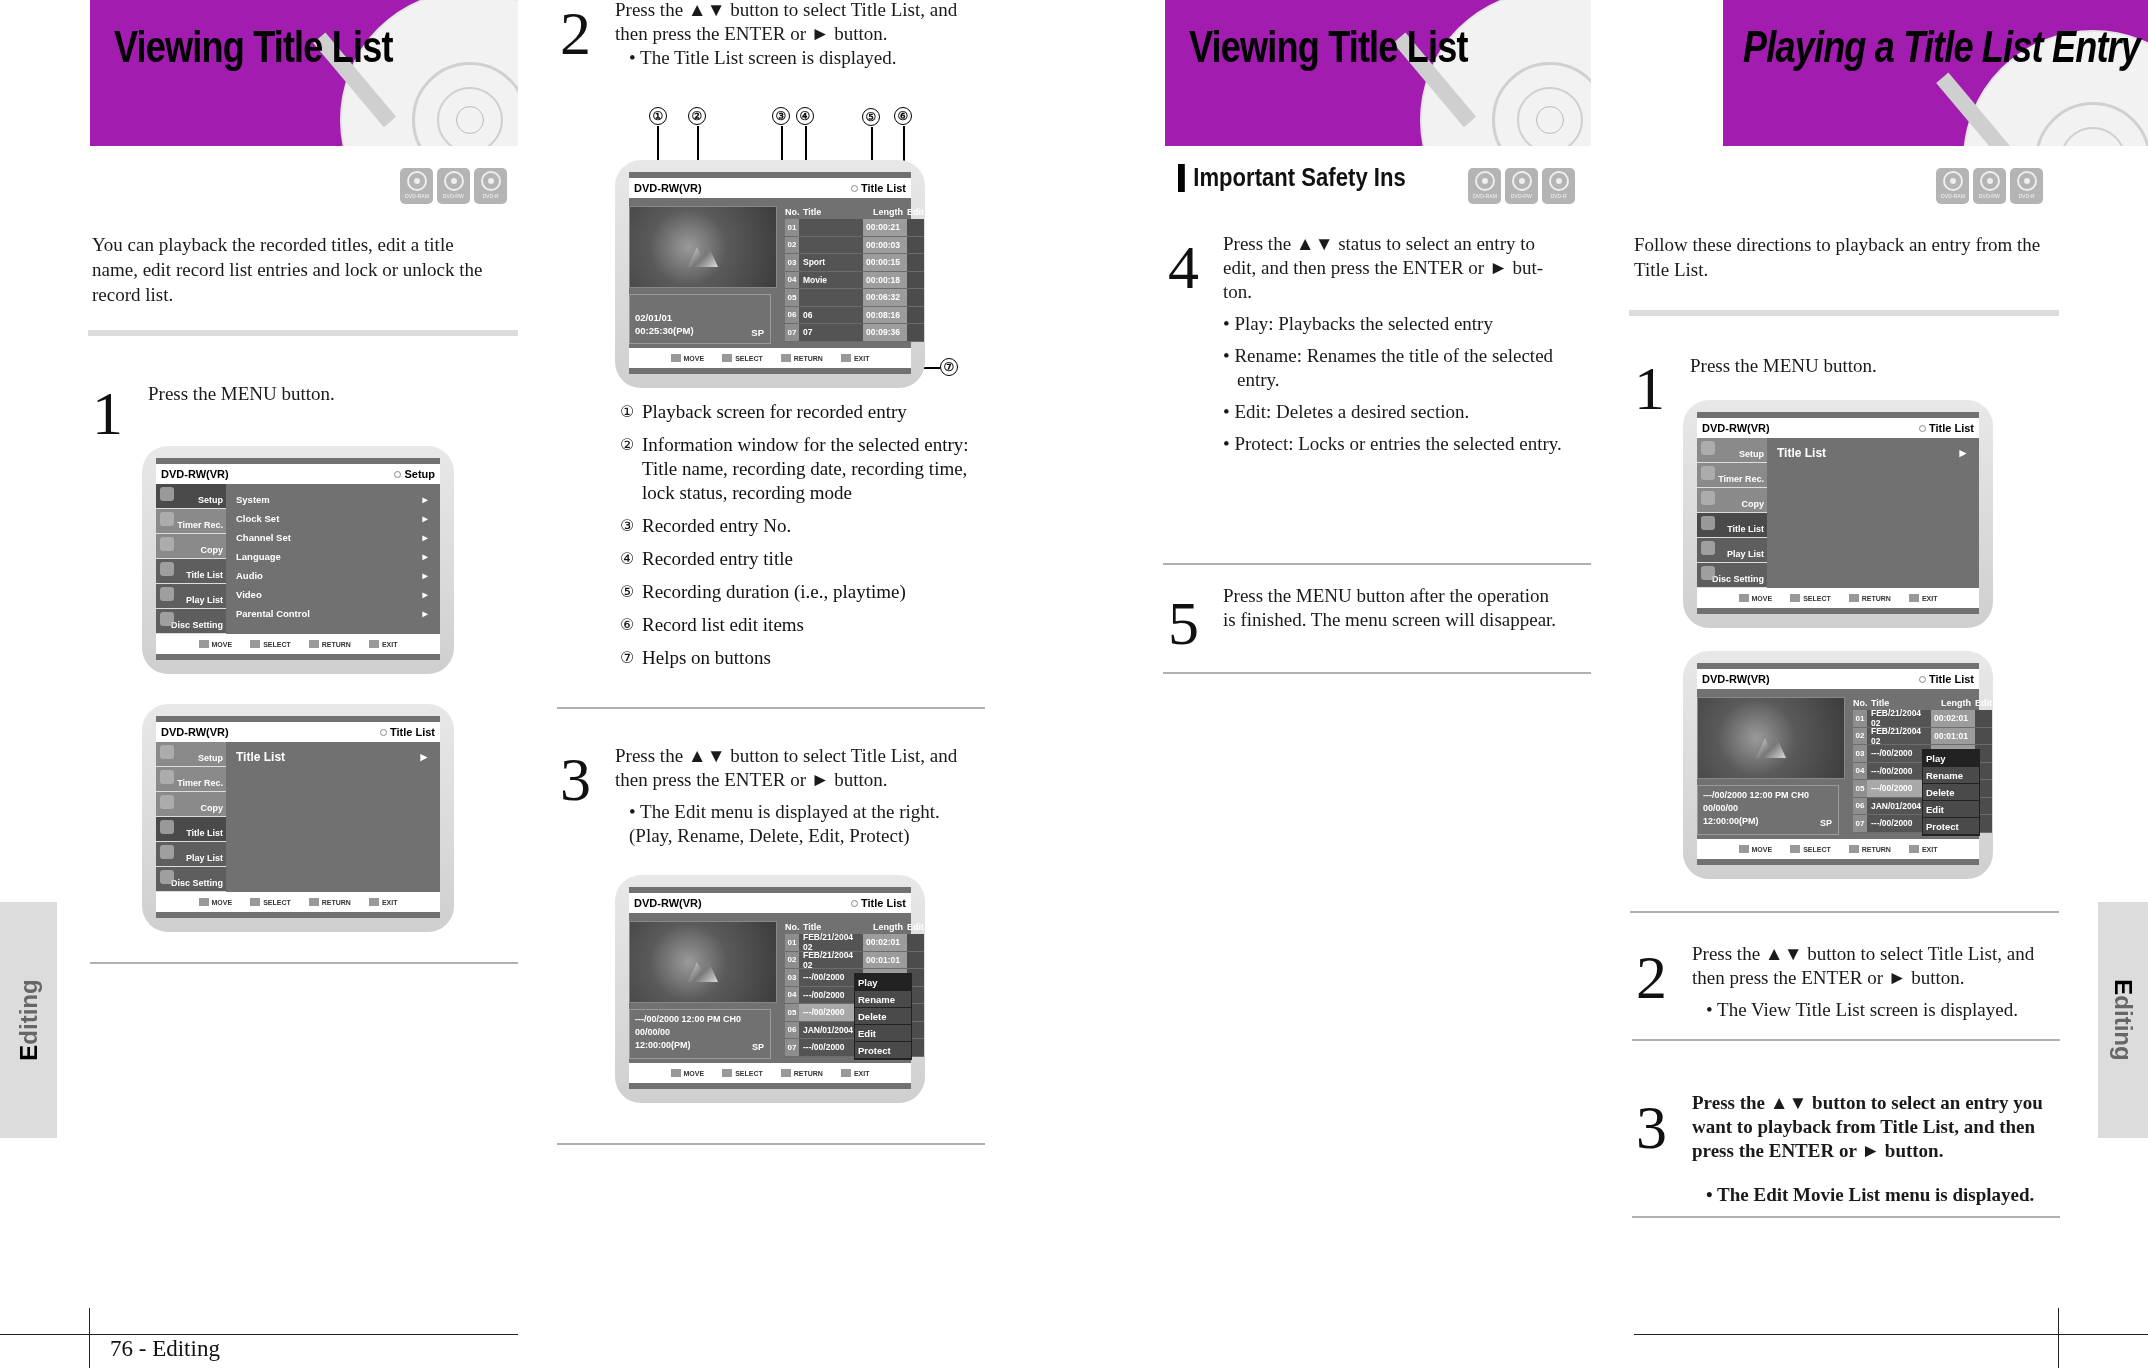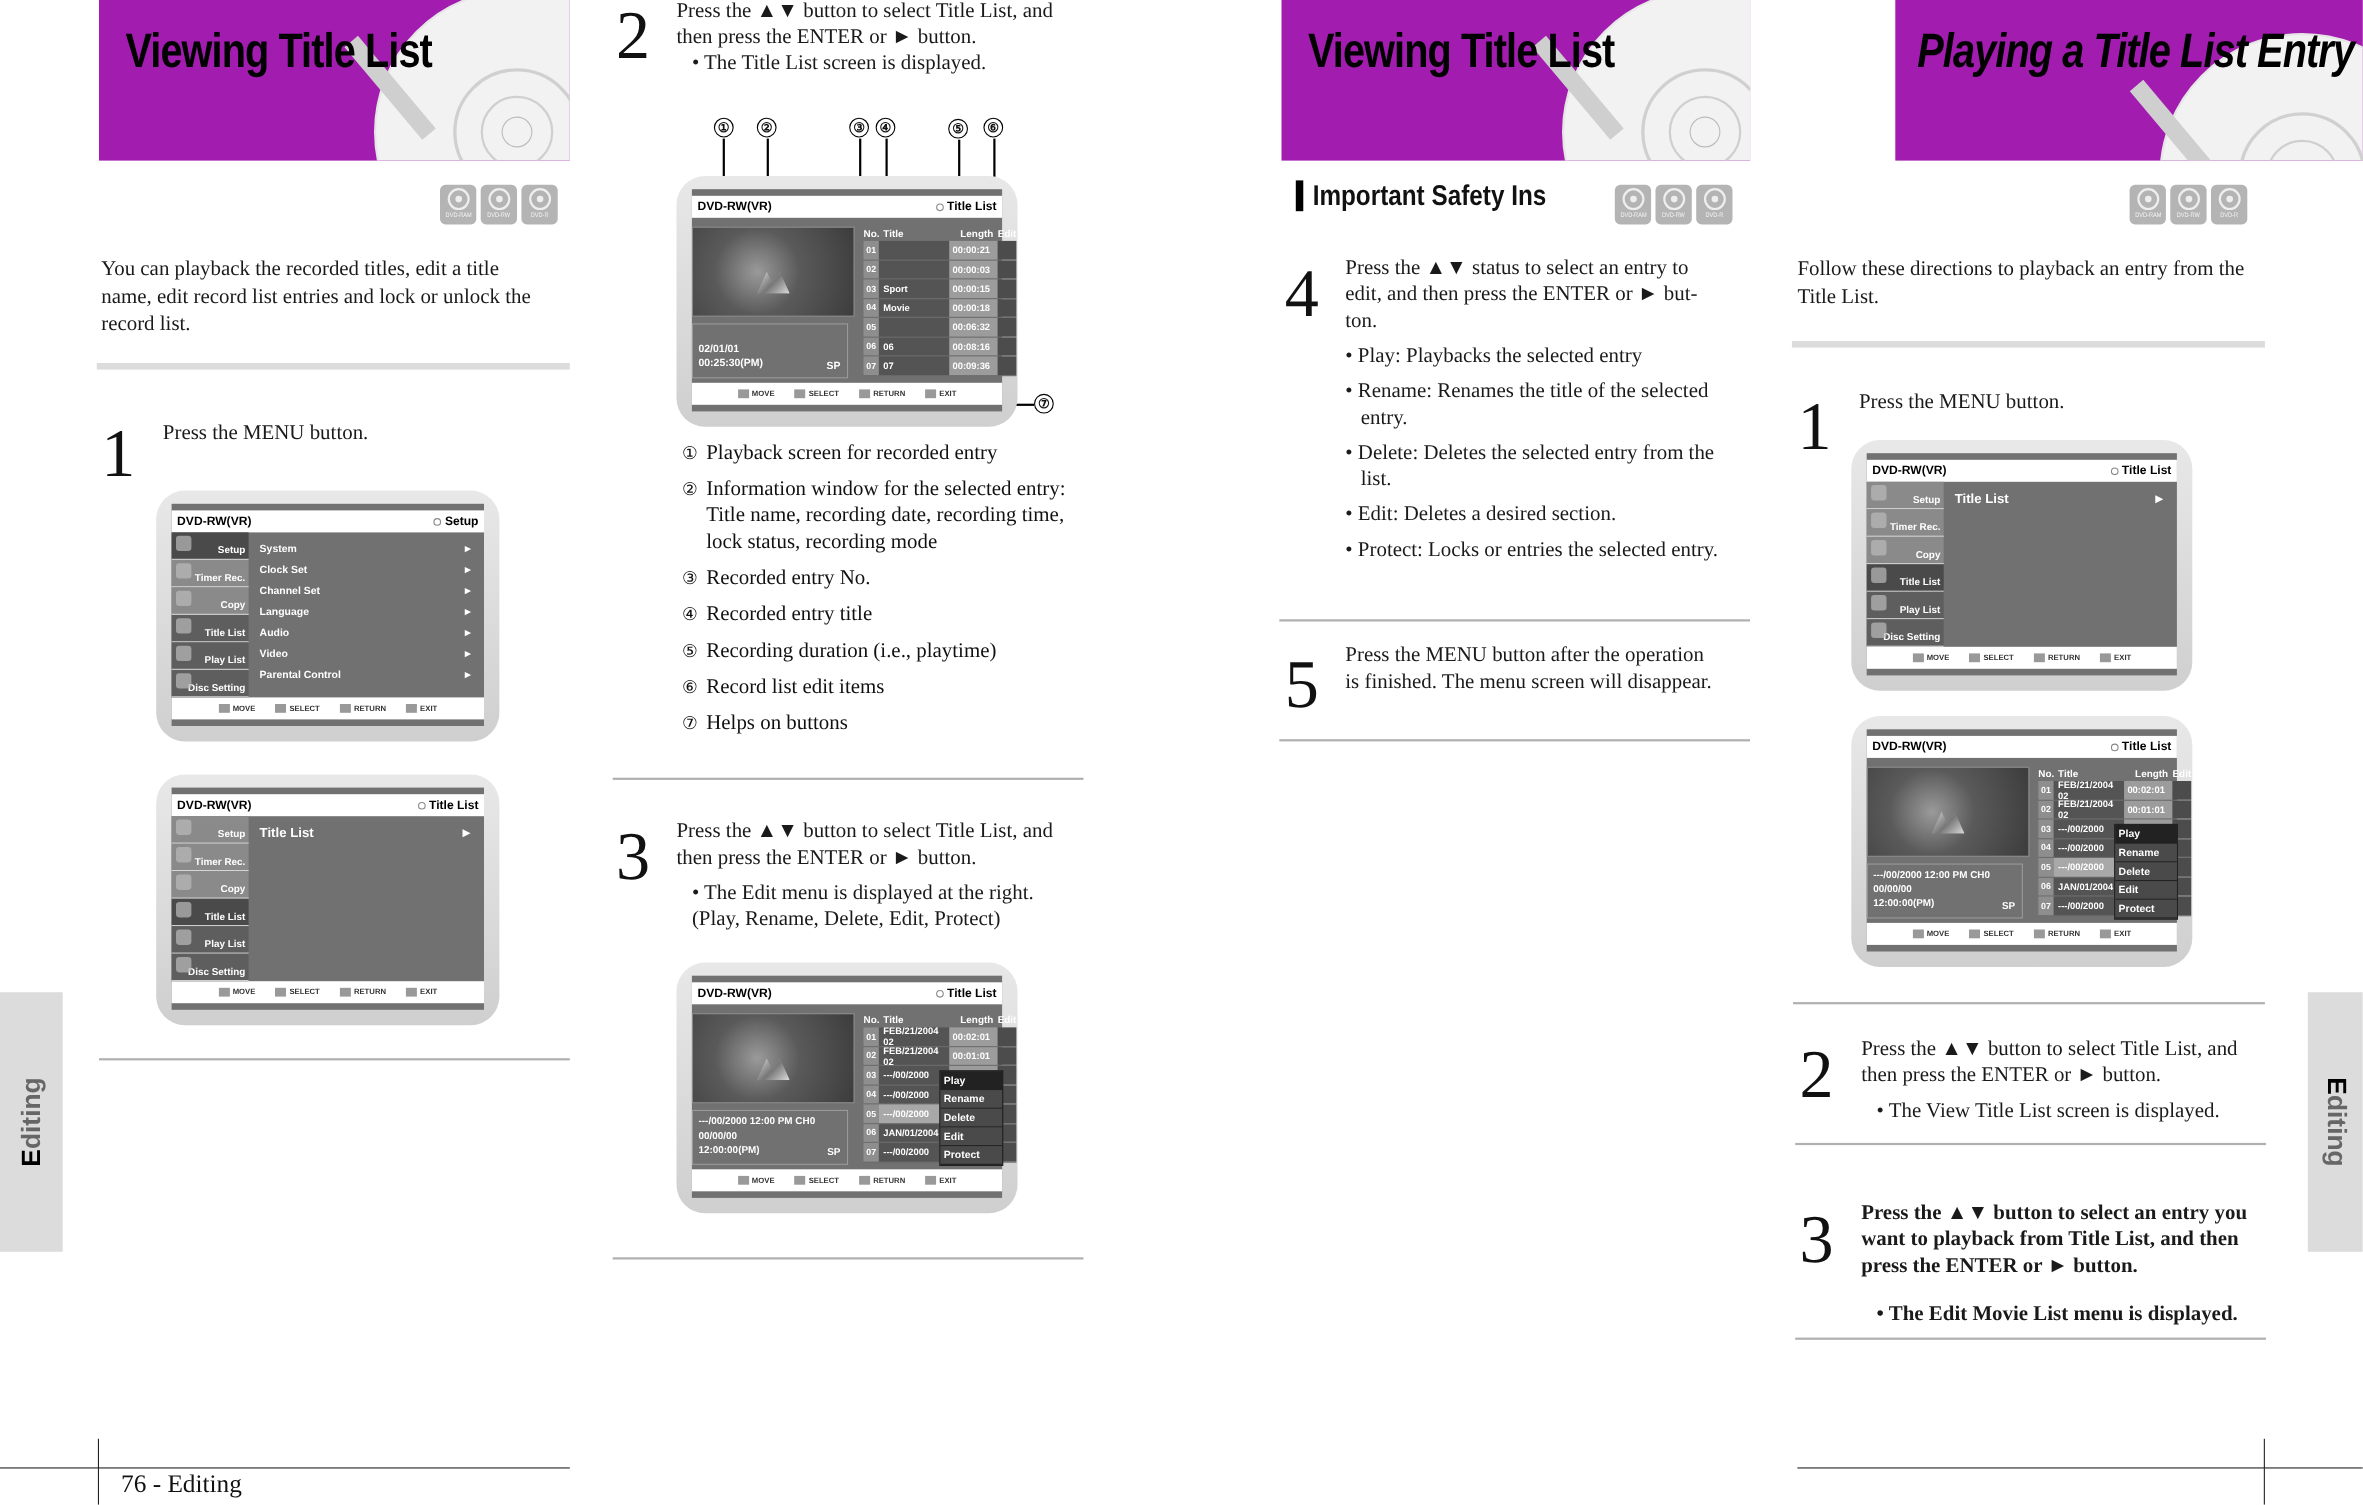--- a/index.html
+++ b/index.html
@@ -577,21 +577,20 @@
     </div>
 </div>
 
 <div class="stepnum" style="left:1168px; top:236px;">4</div>
 <div class="step-text" style="left:1223px; top:232px; width:368px;">
   <span class="line">Press the ▲▼ status to select an entry to</span>
   <span class="line">edit, and then press the ENTER or ► but-</span>
   <span class="line">ton.</span>
   <span class="bullet">• Play: Playbacks the selected entry</span>
   <span class="bullet">•  Rename: Renames the title of the selected entry.</span>
-  <span class="bullet">• Delete: Deletes the selected entry from the list.</span>
   <span class="bullet">• Edit: Deletes a desired section.</span>
   <span class="bullet">• Protect: Locks or entries the selected entry.</span>
 </div>
 
 <div class="rule" style="left:1163px; top:563px; width:428px;"></div>
 
 <div class="stepnum" style="left:1168px; top:592px;">5</div>
 <div class="step-text" style="left:1223px; top:584px; width:368px;">
   <span class="line">Press the MENU button after the operation</span>
   <span class="line">is finished. The menu screen will disappear.</span>

